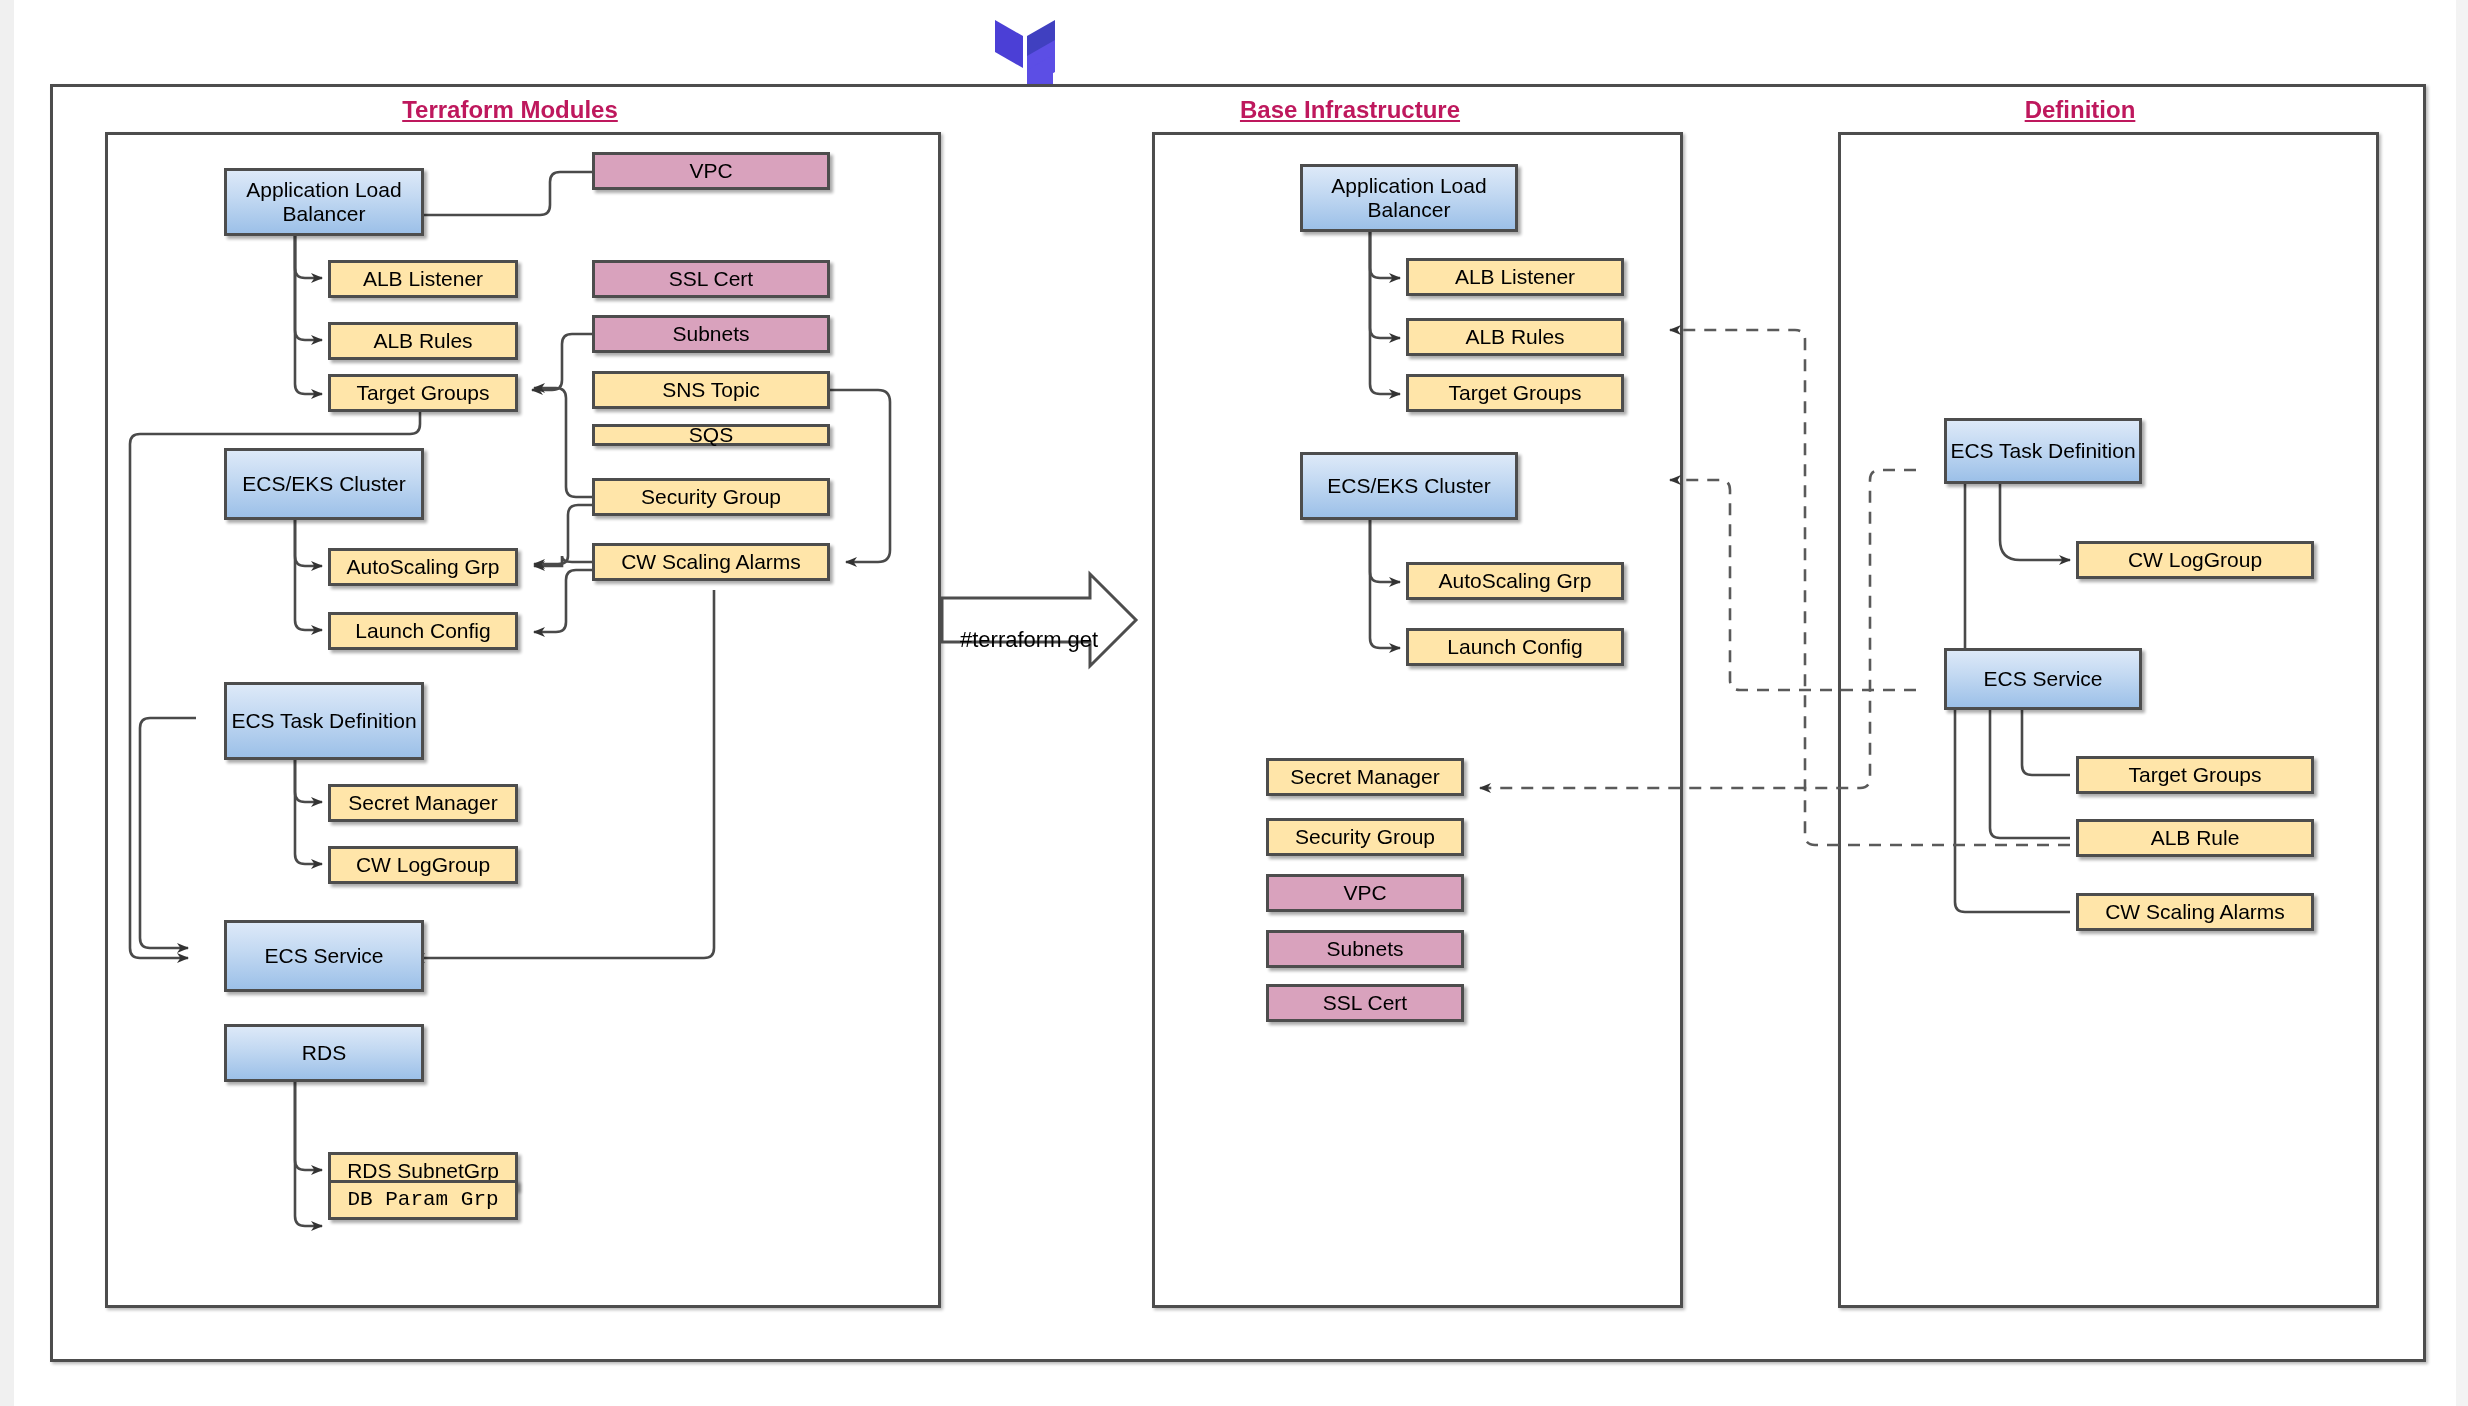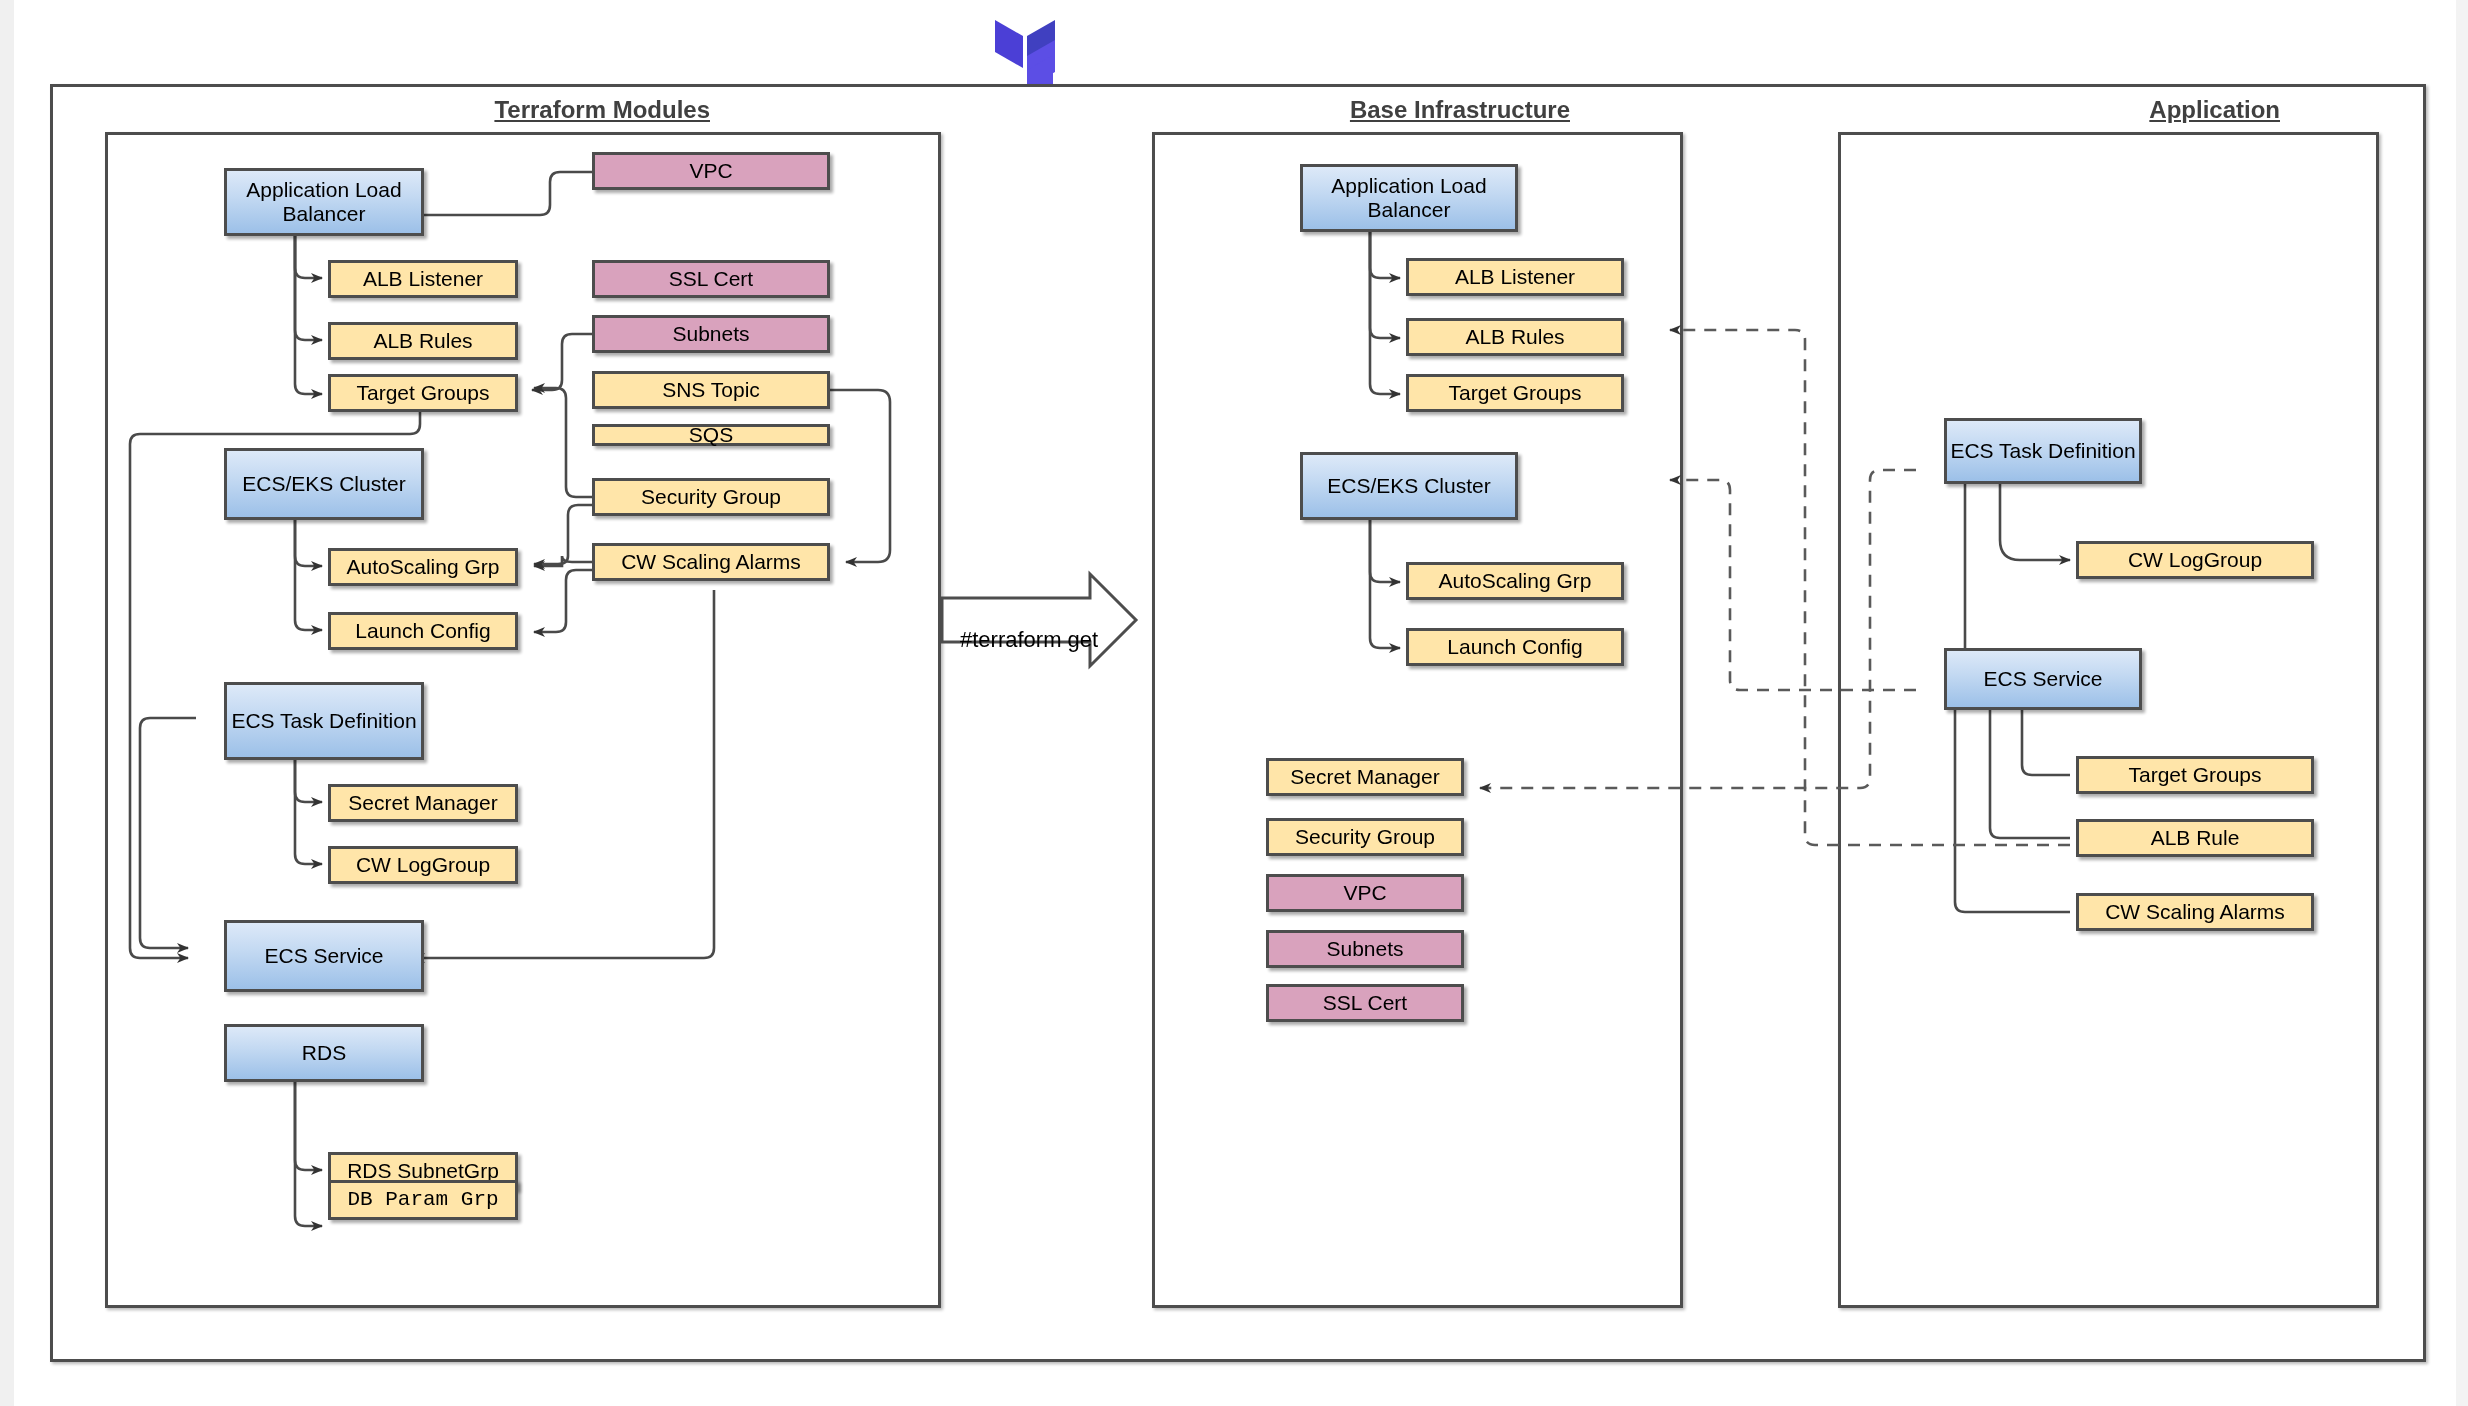--- a/index.html
+++ b/index.html
@@ -6,22 +6,22 @@
   html,body{margin:0;padding:0;background:#ffffff;}
   body{font-family:"Liberation Sans",sans-serif;}
   #canvas{position:relative;width:2468px;height:1406px;background:#ffffff;overflow:hidden;}
   #page-bg-left{position:absolute;left:0;top:0;width:14px;height:1406px;background:#f0f0f0;}
   #page-bg-right{position:absolute;right:0;top:0;width:12px;height:1406px;background:#f3f3f3;}
 
   .outer-frame{position:absolute;border:3px solid #4d4d4d;background:#ffffff;
     box-shadow:2px 2px 3px rgba(0,0,0,.28);}
   .panel{position:absolute;border:3px solid #4d4d4d;background:#ffffff;
     box-shadow:2px 2px 3px rgba(0,0,0,.28);}
-  .panel-title{position:absolute;font-weight:bold;font-size:24px;color:#404040;
-    text-decoration:underline;white-space:nowrap;text-align:right;}
+  .panel-title{position:absolute;font-weight:bold;font-size:24px;color:#be185d;
+    text-decoration:underline;white-space:nowrap;text-align:center;}
 
   .node{position:absolute;box-sizing:border-box;display:flex;align-items:center;
     justify-content:center;text-align:center;font-size:21px;color:#000;line-height:1.12;
     border:3px solid #4d4d4d;box-shadow:3px 3px 3px rgba(0,0,0,.33);}
   .node.blue{background:linear-gradient(180deg,#dde9f8 0%,#c3d9f2 42%,#9cc0e8 100%);margin-left:28px;}
   .node.yellow{background:#ffe5a9;}
   .node.pink{background:#d9a2bd;}
 
   #wires{position:absolute;left:0;top:0;width:2468px;height:1406px;pointer-events:none;}
   .wire{fill:none;stroke:#4a4a4a;stroke-width:2.6;}
@@ -55,21 +55,21 @@
   </svg>
 
   <div class="outer-frame" style="left:50px;top:84px;width:2370px;height:1272px;"></div>
 
   <div class="panel-title" style="left:310px;top:96px;width:400px;">Terraform Modules</div>
   <div class="panel" style="left:105px;top:132px;width:830px;height:1170px;"></div>
 
   <div class="panel-title" style="left:1130px;top:96px;width:440px;">Base Infrastructure</div>
   <div class="panel" style="left:1152px;top:132px;width:525px;height:1170px;"></div>
 
-  <div class="panel-title" style="left:1880px;top:96px;width:400px;"> Application</div>
+  <div class="panel-title" style="left:1880px;top:96px;width:400px;"> Definition</div>
   <div class="panel" style="left:1838px;top:132px;width:535px;height:1170px;"></div>
 
   <svg id="wires">
     <defs>
       <marker id="ah" markerWidth="13" markerHeight="13" refX="11" refY="5" orient="auto" markerUnits="userSpaceOnUse">
         <path d="M0,0 L12,5 L0,10 L3.4,5 Z" fill="#333"></path>
       </marker>
       <marker id="ahd" markerWidth="13" markerHeight="13" refX="11" refY="5" orient="auto" markerUnits="userSpaceOnUse">
         <path d="M0,0 L12,5 L0,10 L3.4,5 Z" fill="#333"></path>
       </marker>

